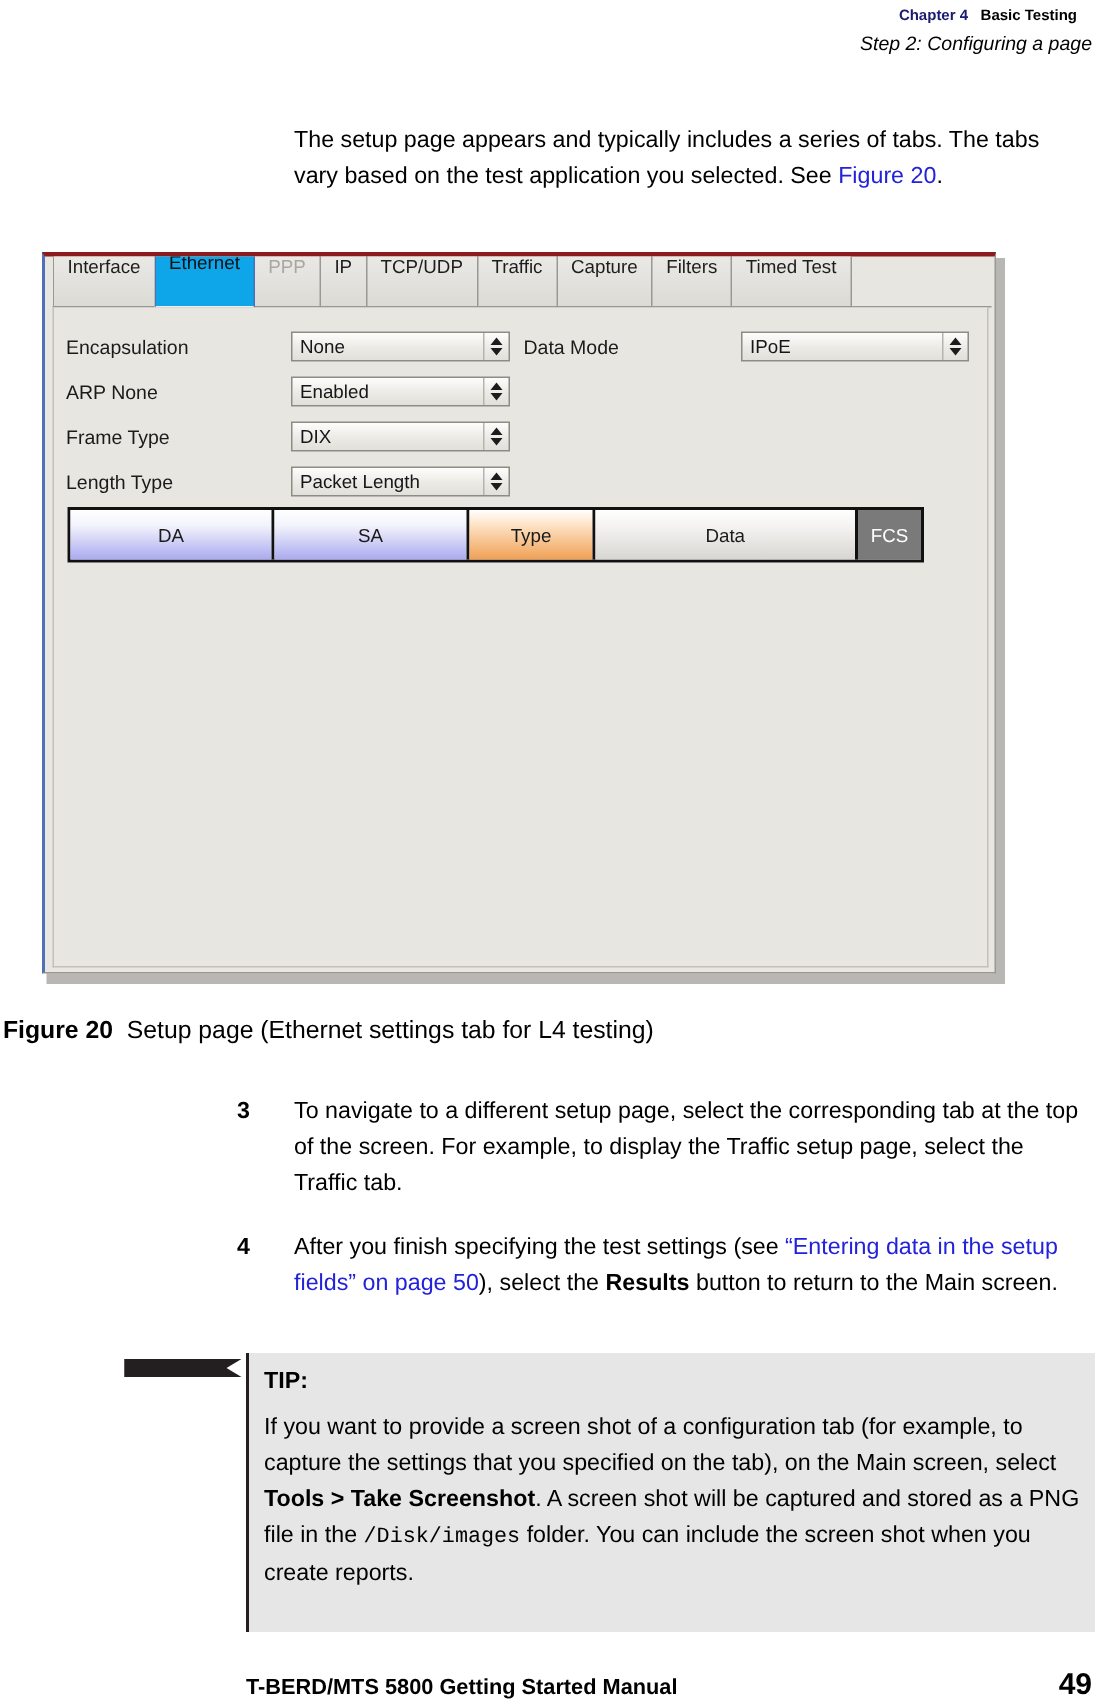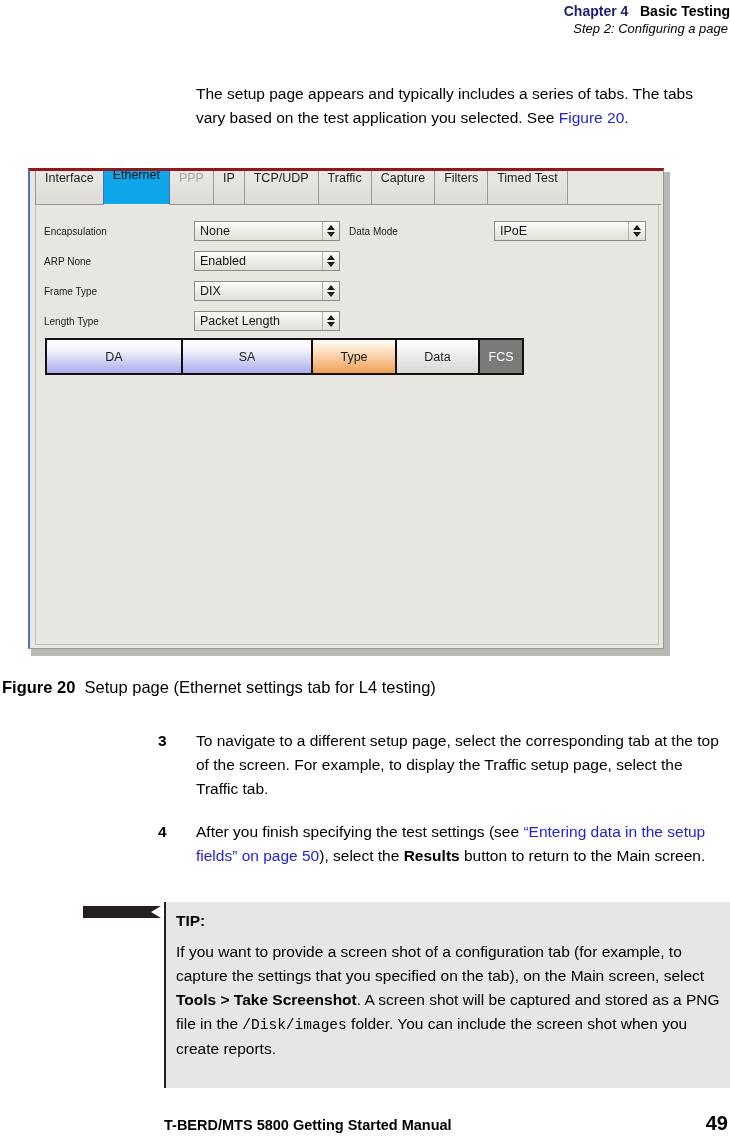--- a/index.html
+++ b/index.html
@@ -19,23 +19,23 @@
   
   .page-header {
     position: absolute;
     top: 0;
     left: 0;
     width: 730px;
     text-align: right;
     padding-top: 2px;
   }
   .hdr-line1 {
-    font-size: 14px;
+    font-size: 10px;
     line-height: 18px;
-    padding-right: 0;
+    padding-right: 12px;
     white-space: nowrap;
   }
   .hdr-chapter {
     font-weight: bold;
     color: #1b1b6f;
   }
   .hdr-chaptertitle {
     font-weight: bold;
     color: #000;
   }
@@ -155,21 +155,21 @@
     left: 8px;
     top: 11px;
     width: 610px;
   }
   .frow {
     display: flex;
     align-items: center;
     height: 30px;
   }
   .flabel {
-    font-size: 10px;
+    font-size: 13px;
     color: #1b1b1b;
     width: 150px;
     flex: 0 0 150px;
   }
   .flabel.dm {
     width: 145px;
     flex: 0 0 145px;
     padding-left: 9px;
   }
   .combo {
@@ -208,21 +208,21 @@
     border-right: 4px solid transparent;
   }
   .spin .up { border-bottom: 5px solid #1c1c1c; margin-bottom: 2px; }
   .spin .dn { border-top: 5px solid #1c1c1c; }
 
   
   .framebar {
     position: absolute;
     left: 9px;
     top: 133px;
-    width: 479px;
+    width: 571px;
     height: 37px;
     border: 2px solid #111;
     box-sizing: border-box;
     display: flex;
     background: #fff;
   }
   .fseg {
     display: flex;
     align-items: center;
     justify-content: center;

